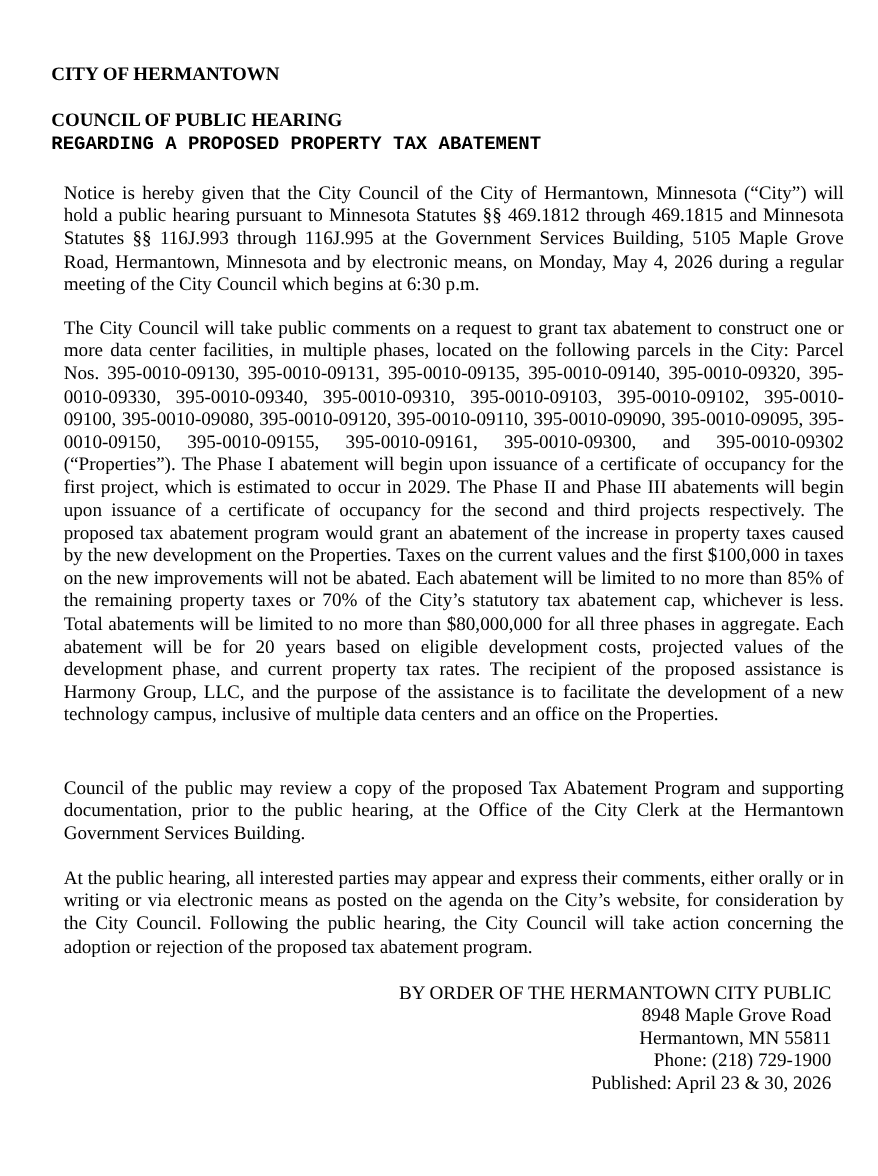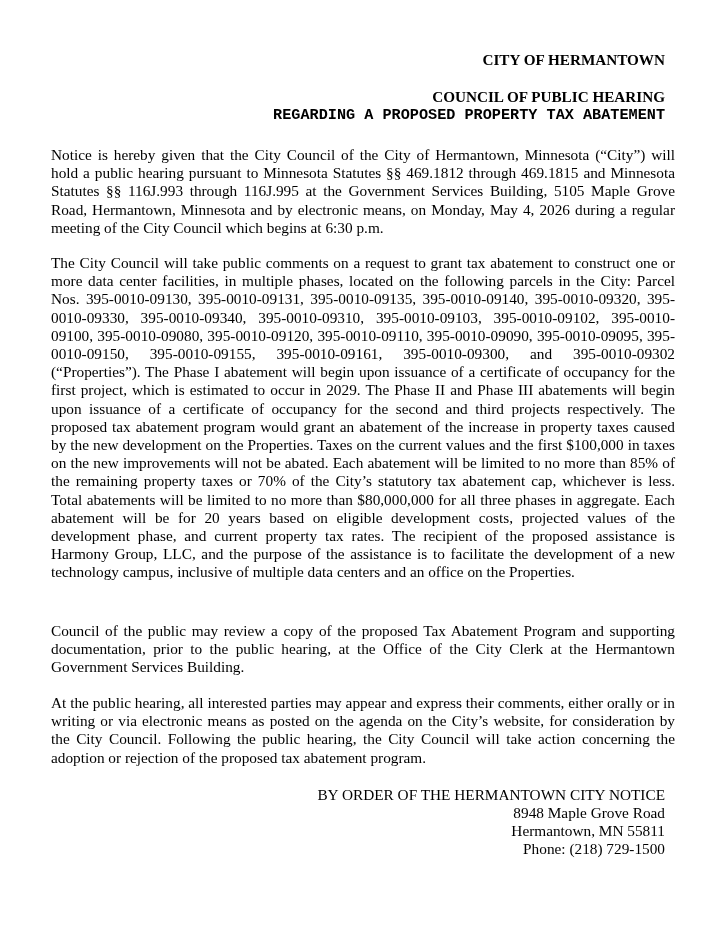--- a/index.html
+++ b/index.html
@@ -16,21 +16,21 @@
       color: #000000;
     }
     .page {
       position: absolute;
       left: 41px;
       top: 0;
       width: 624px;
     }
     .heading {
       font-weight: bold;
-      text-align: right;
+      text-align: left;
       font-size: 15.2px;
       line-height: 18px;
       margin: 0;
     }
     .h-city { position: absolute; top: 51px; left: 0; width: 624px; }
     .h-notice { position: absolute; top: 88px; left: 0; width: 624px; }
     .h-regarding { position: absolute; top: 106px; left: 0; width: 624px; font-family: Liberation Mono, monospace; }
     .para {
       position: absolute;
       left: 10px;
@@ -62,18 +62,19 @@
   <p class="heading h-city">CITY OF HERMANTOWN</p>
   <p class="heading h-notice">COUNCIL OF PUBLIC HEARING</p>
   <p class="heading h-regarding">REGARDING A PROPOSED PROPERTY TAX ABATEMENT</p>
 
   <p class="para p1">Notice is hereby given that the City Council of the City of Hermantown, Minnesota (“City”) will hold a public hearing pursuant to Minnesota Statutes §§ 469.1812 through 469.1815 and Minnesota Statutes §§ 116J.993 through 116J.995 at the Government Services Building, 5105 Maple Grove Road, Hermantown, Minnesota and by electronic means, on Monday, May 4, 2026 during a regular meeting of the City Council which begins at 6:30 p.m.</p>
   <p class="para p2">The City Council will take public comments on a request to grant tax abatement to construct one or more data center facilities, in multiple phases, located on the following parcels in the City: Parcel Nos. 395-0010-09130, 395-0010-09131, 395-0010-09135, 395-0010-09140, 395-0010-09320, 395-0010-09330, 395-0010-09340, 395-0010-09310, 395-0010-09103, 395-0010-09102, 395-0010-09100, 395-0010-09080, 395-0010-09120, 395-0010-09110, 395-0010-09090, 395-0010-09095, 395-0010-09150, 395-0010-09155, 395-0010-09161, 395-0010-09300, and 395-0010-09302 (“Properties”). The Phase I abatement will begin upon issuance of a certificate of occupancy for the first project, which is estimated to occur in 2029.  The Phase II and Phase III abatements will begin upon issuance of a certificate of occupancy for the second and third projects respectively. The proposed tax abatement program would grant an abatement of the increase in property taxes caused by the new development on the Properties. Taxes on the current values and the first $100,000 in taxes on the new improvements will not be abated. Each abatement will be limited to no more than 85% of the remaining property taxes or 70% of the City’s statutory tax abatement cap, whichever is less. Total abatements will be limited to no more than $80,000,000 for all three phases in aggregate. Each abatement will be for 20 years based on eligible development costs, projected values of the development phase, and current property tax rates. The recipient of the proposed assistance is Harmony Group, LLC, and the purpose of the assistance is to facilitate the development of a new technology campus, inclusive of multiple data centers and an office on the Properties.</p>
   <p class="para p3">Council of the public may review a copy of the proposed Tax Abatement Program and supporting documentation, prior to the public hearing, at the Office of the City Clerk at the Hermantown Government Services Building.</p>
   <p class="para p4">At the public hearing, all interested parties may appear and express their comments, either orally or in writing or via electronic means as posted on the agenda on the City’s website, for consideration by the City Council. Following the public hearing, the City Council will take action concerning the adoption or rejection of the proposed tax abatement program.</p>
 
   <div class="signature">
-    <div>BY ORDER OF THE HERMANTOWN CITY NOTICE</div>
+    <div>BY ORDER OF THE HERMANTOWN CITY PUBLIC</div>
     <div>8948 Maple Grove Road</div>
     <div>Hermantown, MN  55811</div>
-    <div>Phone: (218) 729-1500</div>
+    <div>Phone: (218) 729-1900</div>
+    <div>Published: April 23 &amp; 30, 2026</div>
   </div>
 </div>
 
 </body></html>

